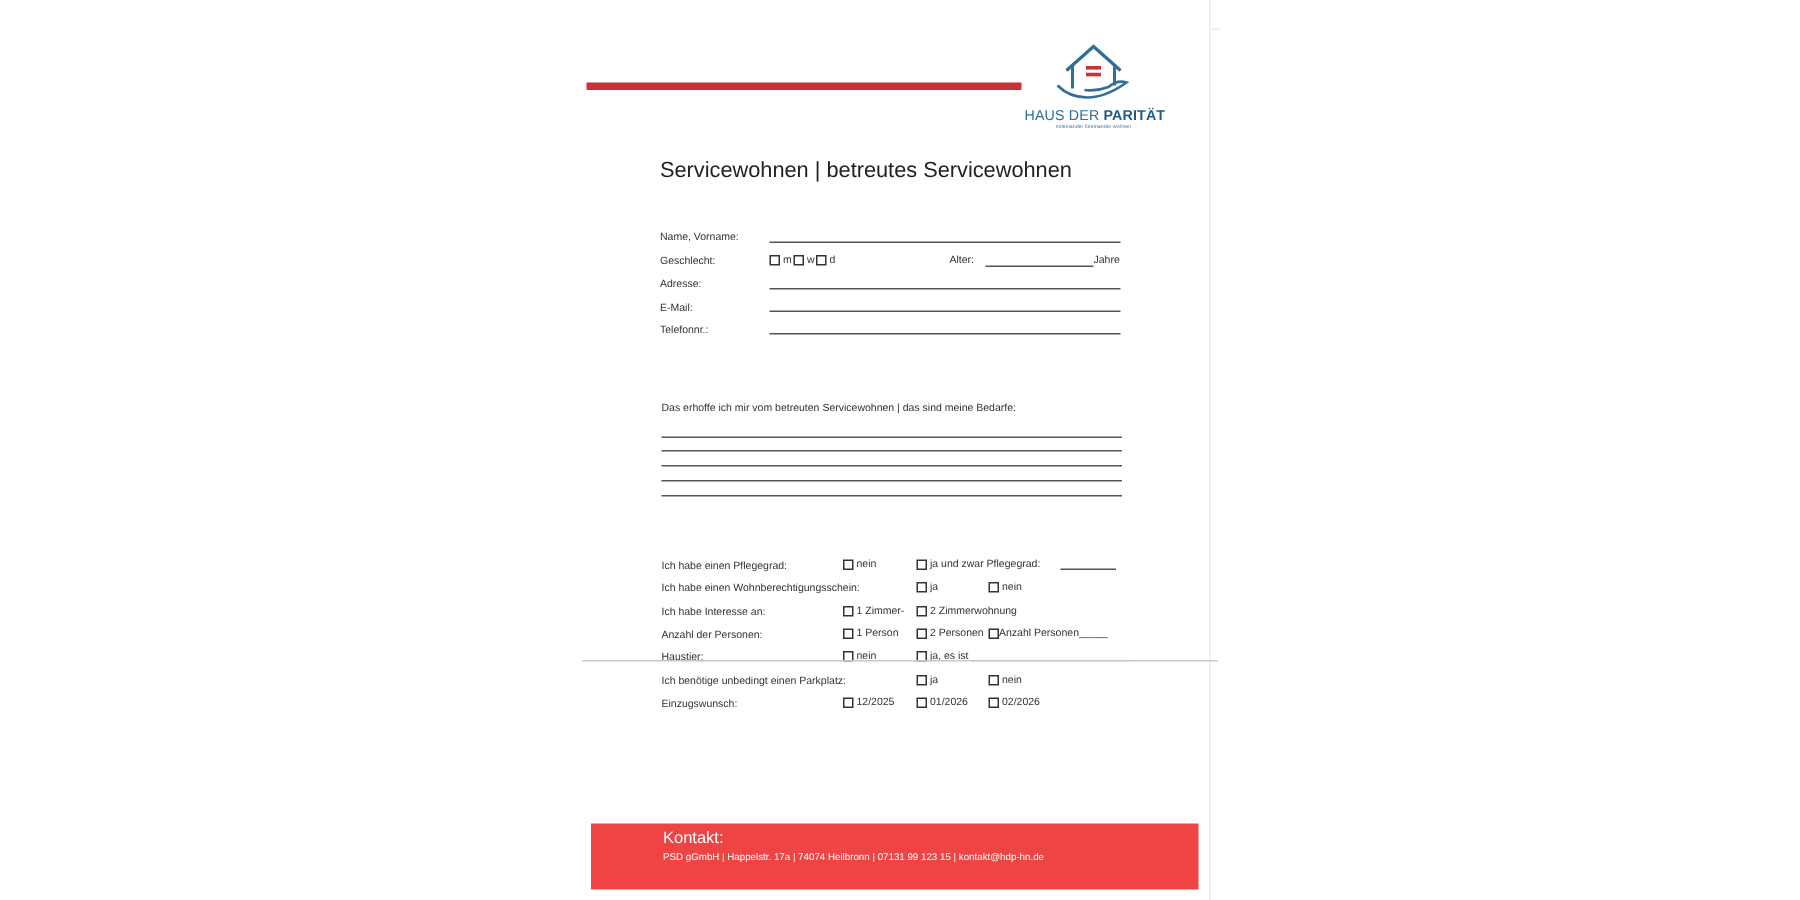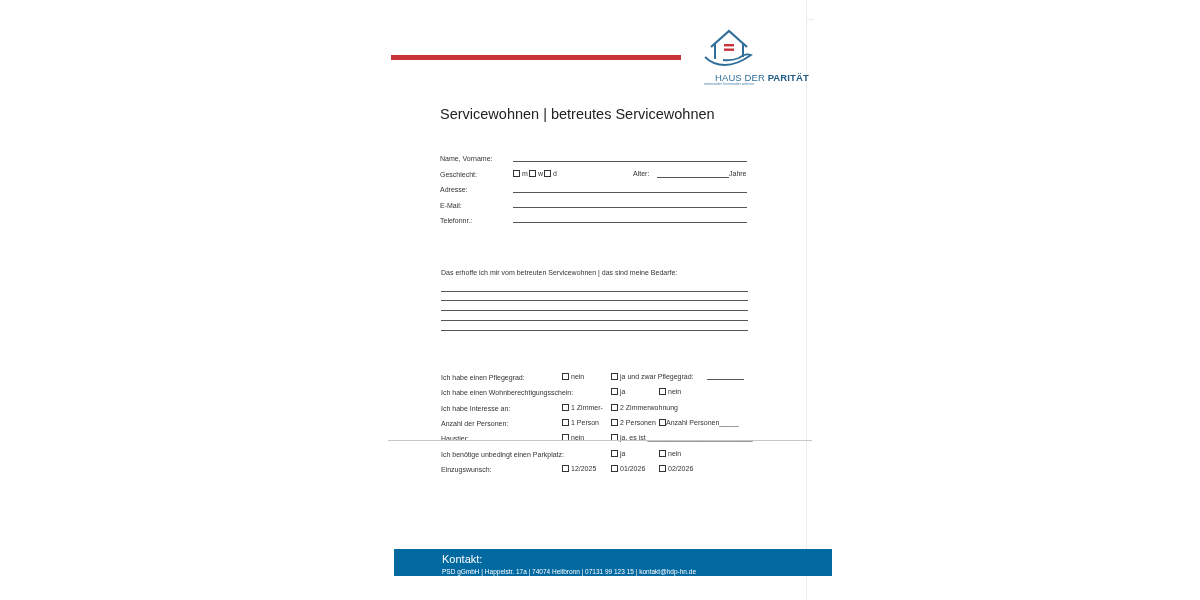--- a/index.html
+++ b/index.html
@@ -3,29 +3,29 @@
   <meta charset="utf-8">
   <style>
     html, body { margin:0; padding:0; }
     body { width:1200px; height:600px; background:#ffffff; position:relative; overflow:hidden; font-family:"Liberation Sans", sans-serif; color:#333; }
     .page-edge { position:absolute; left:806px; top:0; width:1px; height:600px; background:#ececec; }
     .page-edge-tick { position:absolute; left:806px; top:19px; width:8px; height:1px; background:#ececec; }
     .cross-line { position:absolute; left:388px; top:440px; width:424px; height:1px; background:#c8c8c8; }
     .red-bar { position:absolute; left:391px; top:55px; width:290px; height:5px; background:#c8333a; }
     .logo { position:absolute; left:683px; top:27px; width:92px; height:60px; }
     .logo svg { position:absolute; left:18px; top:0; }
-    .logo-text { position:absolute; left:0; top:45px; width:92px; text-align:center; font-size:9.5px; color:#2f6f9a; font-weight:normal; letter-spacing:0.1px; white-space:nowrap;margin-left:32px; }
+    .logo-text { position:absolute; left:0; top:45px; width:92px; text-align:center; font-size:9.5px; color:#2f6f9a; font-weight:normal; letter-spacing:0.1px; white-space:nowrap; }
     .logo-text b { color:#1f5b86; }
     .logo-sub { position:absolute; left:0; top:55px; width:92px; text-align:center; font-size:3.5px; color:#4a7fa6; white-space:nowrap; }
     .title { position:absolute; left:440px; top:106px; font-size:14.5px; color:#222; white-space:nowrap; }
     .lbl { position:absolute; font-size:7px; color:#333; white-space:nowrap; }
     .line { position:absolute; height:1px; background:#555; }
     .cb { position:absolute; font-size:7px; color:#333; white-space:nowrap; display:flex; align-items:center; }
     .box { display:inline-block; width:5px; height:5px; border:1px solid #333; margin-right:2px; }
-    .footer { position:absolute; left:394px; top:549px; width:405px; height:27px; background:#0369a1;padding-left:33px; }
+    .footer { position:absolute; left:394px; top:549px; width:405px; height:44px; background:#ef4444; }
     .footer-title { position:absolute; left:48px; top:4px; font-size:11px; color:#fff; }
     .footer-line { position:absolute; left:48px; top:19px; font-size:6.5px; color:#fff; white-space:nowrap; }
   </style>
 </head>
 <body>
 
 <div class="page-edge"></div>
 <div class="page-edge-tick"></div>
 
 <div class="red-bar"></div>

